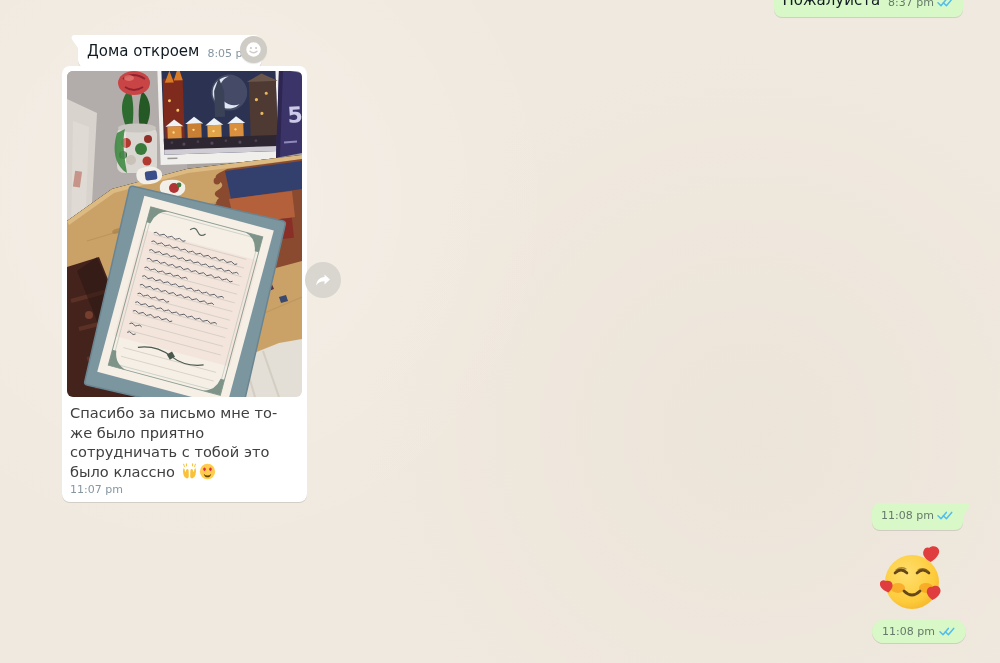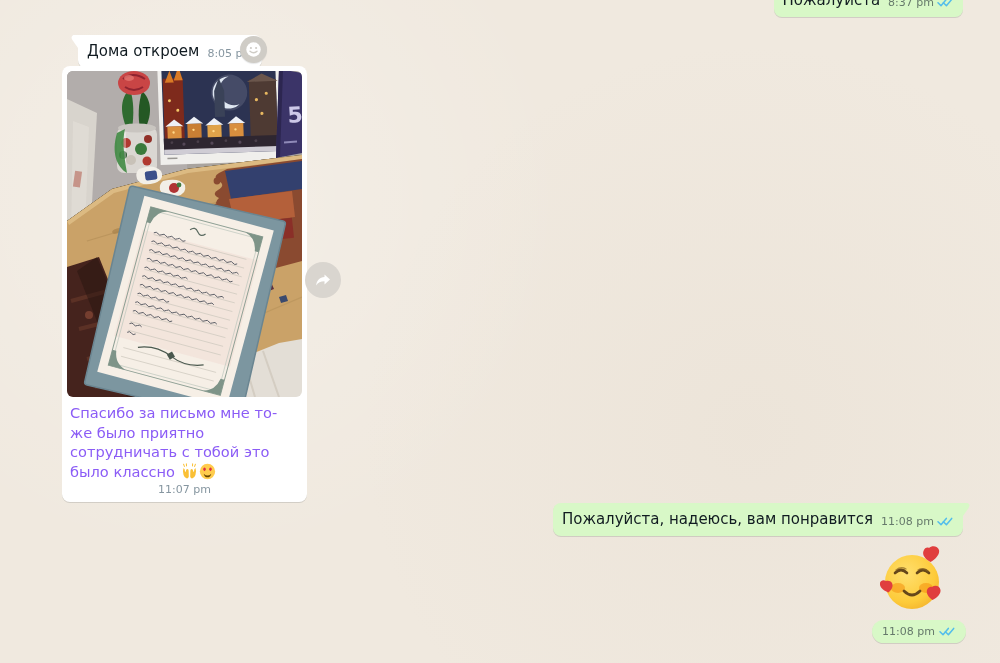--- a/index.html
+++ b/index.html
@@ -44,23 +44,23 @@
   .reaction-btn {
     position:absolute; top:36px; left:240px; width:27px; height:27px;
     border-radius:50%; background:#cfccc6; border:none; cursor:pointer;
     display:flex; align-items:center; justify-content:center;
     box-shadow:0 1px 1px rgba(11,20,26,.1);
   }
 
   
   .photo-msg { top:66px; left:62px; width:245px; padding:5px 5px 0 5px; }
   .photo-frame { width:235px; height:326px; border-radius:6px; overflow:hidden; display:block; cursor:pointer; }
-  .caption { padding:6px 3px 2px 3px; font-size:14.6px; line-height:19.5px; white-space:normal; color:#8b5cf6; }
+  .caption { padding:6px 3px 2px 3px; font-size:14.6px; line-height:19.5px; white-space:normal; color:#404040; }
   .caption .emj { display:inline-block; width:17px; height:17px; vertical-align:-3px; margin-left:1px; }
-  .photo-meta { display:flex; justify-content:center; padding:0 3px 6px 3px; }
+  .photo-meta { display:flex; justify-content:flex-start; padding:0 3px 6px 3px; }
 
   
   .forward-btn {
     position:absolute; top:262px; left:305px; width:36px; height:36px;
     border-radius:50%; background:#d9d5cf; border:none; cursor:pointer;
     display:flex; align-items:center; justify-content:center;
   }
 
   
   .msg-out-2 { top:503px; right:37px; border-top-right-radius:0; }
@@ -317,21 +317,20 @@
     <svg width="20" height="20" viewBox="0 0 20 20">
       <path d="M11.5 4.5 L17 9.5 L11.5 14.5 L11.5 11.2 C7.5 11.2 5 12.6 3.2 15.4 C3.6 10.6 6.6 7.4 11.5 7.1 Z" fill="#ffffff"></path>
     </svg>
   </button>
 
   <div class="bubble out msg-out-2">
     <svg class="tail right" viewBox="0 0 8 13">
         <path d="M0 0 L0 13 L5.4 5.3 C7 3 6.8 1 4.6 0 Z" fill="#d8f8c7"></path>
       </svg>
     <div class="row">
-      <span class="msg-text">Пожалуйста, надеюсь, вам понравится</span>
       <span class="meta">
         <span class="time">11:08 pm</span>
         <svg class="checks" viewBox="0 0 17 11">
           <path d="M1 5.8 L4 8.8 L9.3 2.4" fill="none" stroke="#53bdeb" stroke-width="1.5" stroke-linecap="round" stroke-linejoin="round"></path>
           <path d="M6.4 5.8 L9.4 8.8 L14.7 2.4" fill="none" stroke="#53bdeb" stroke-width="1.5" stroke-linecap="round" stroke-linejoin="round"></path>
         </svg>
       </span>
     </div>
   </div>
 

